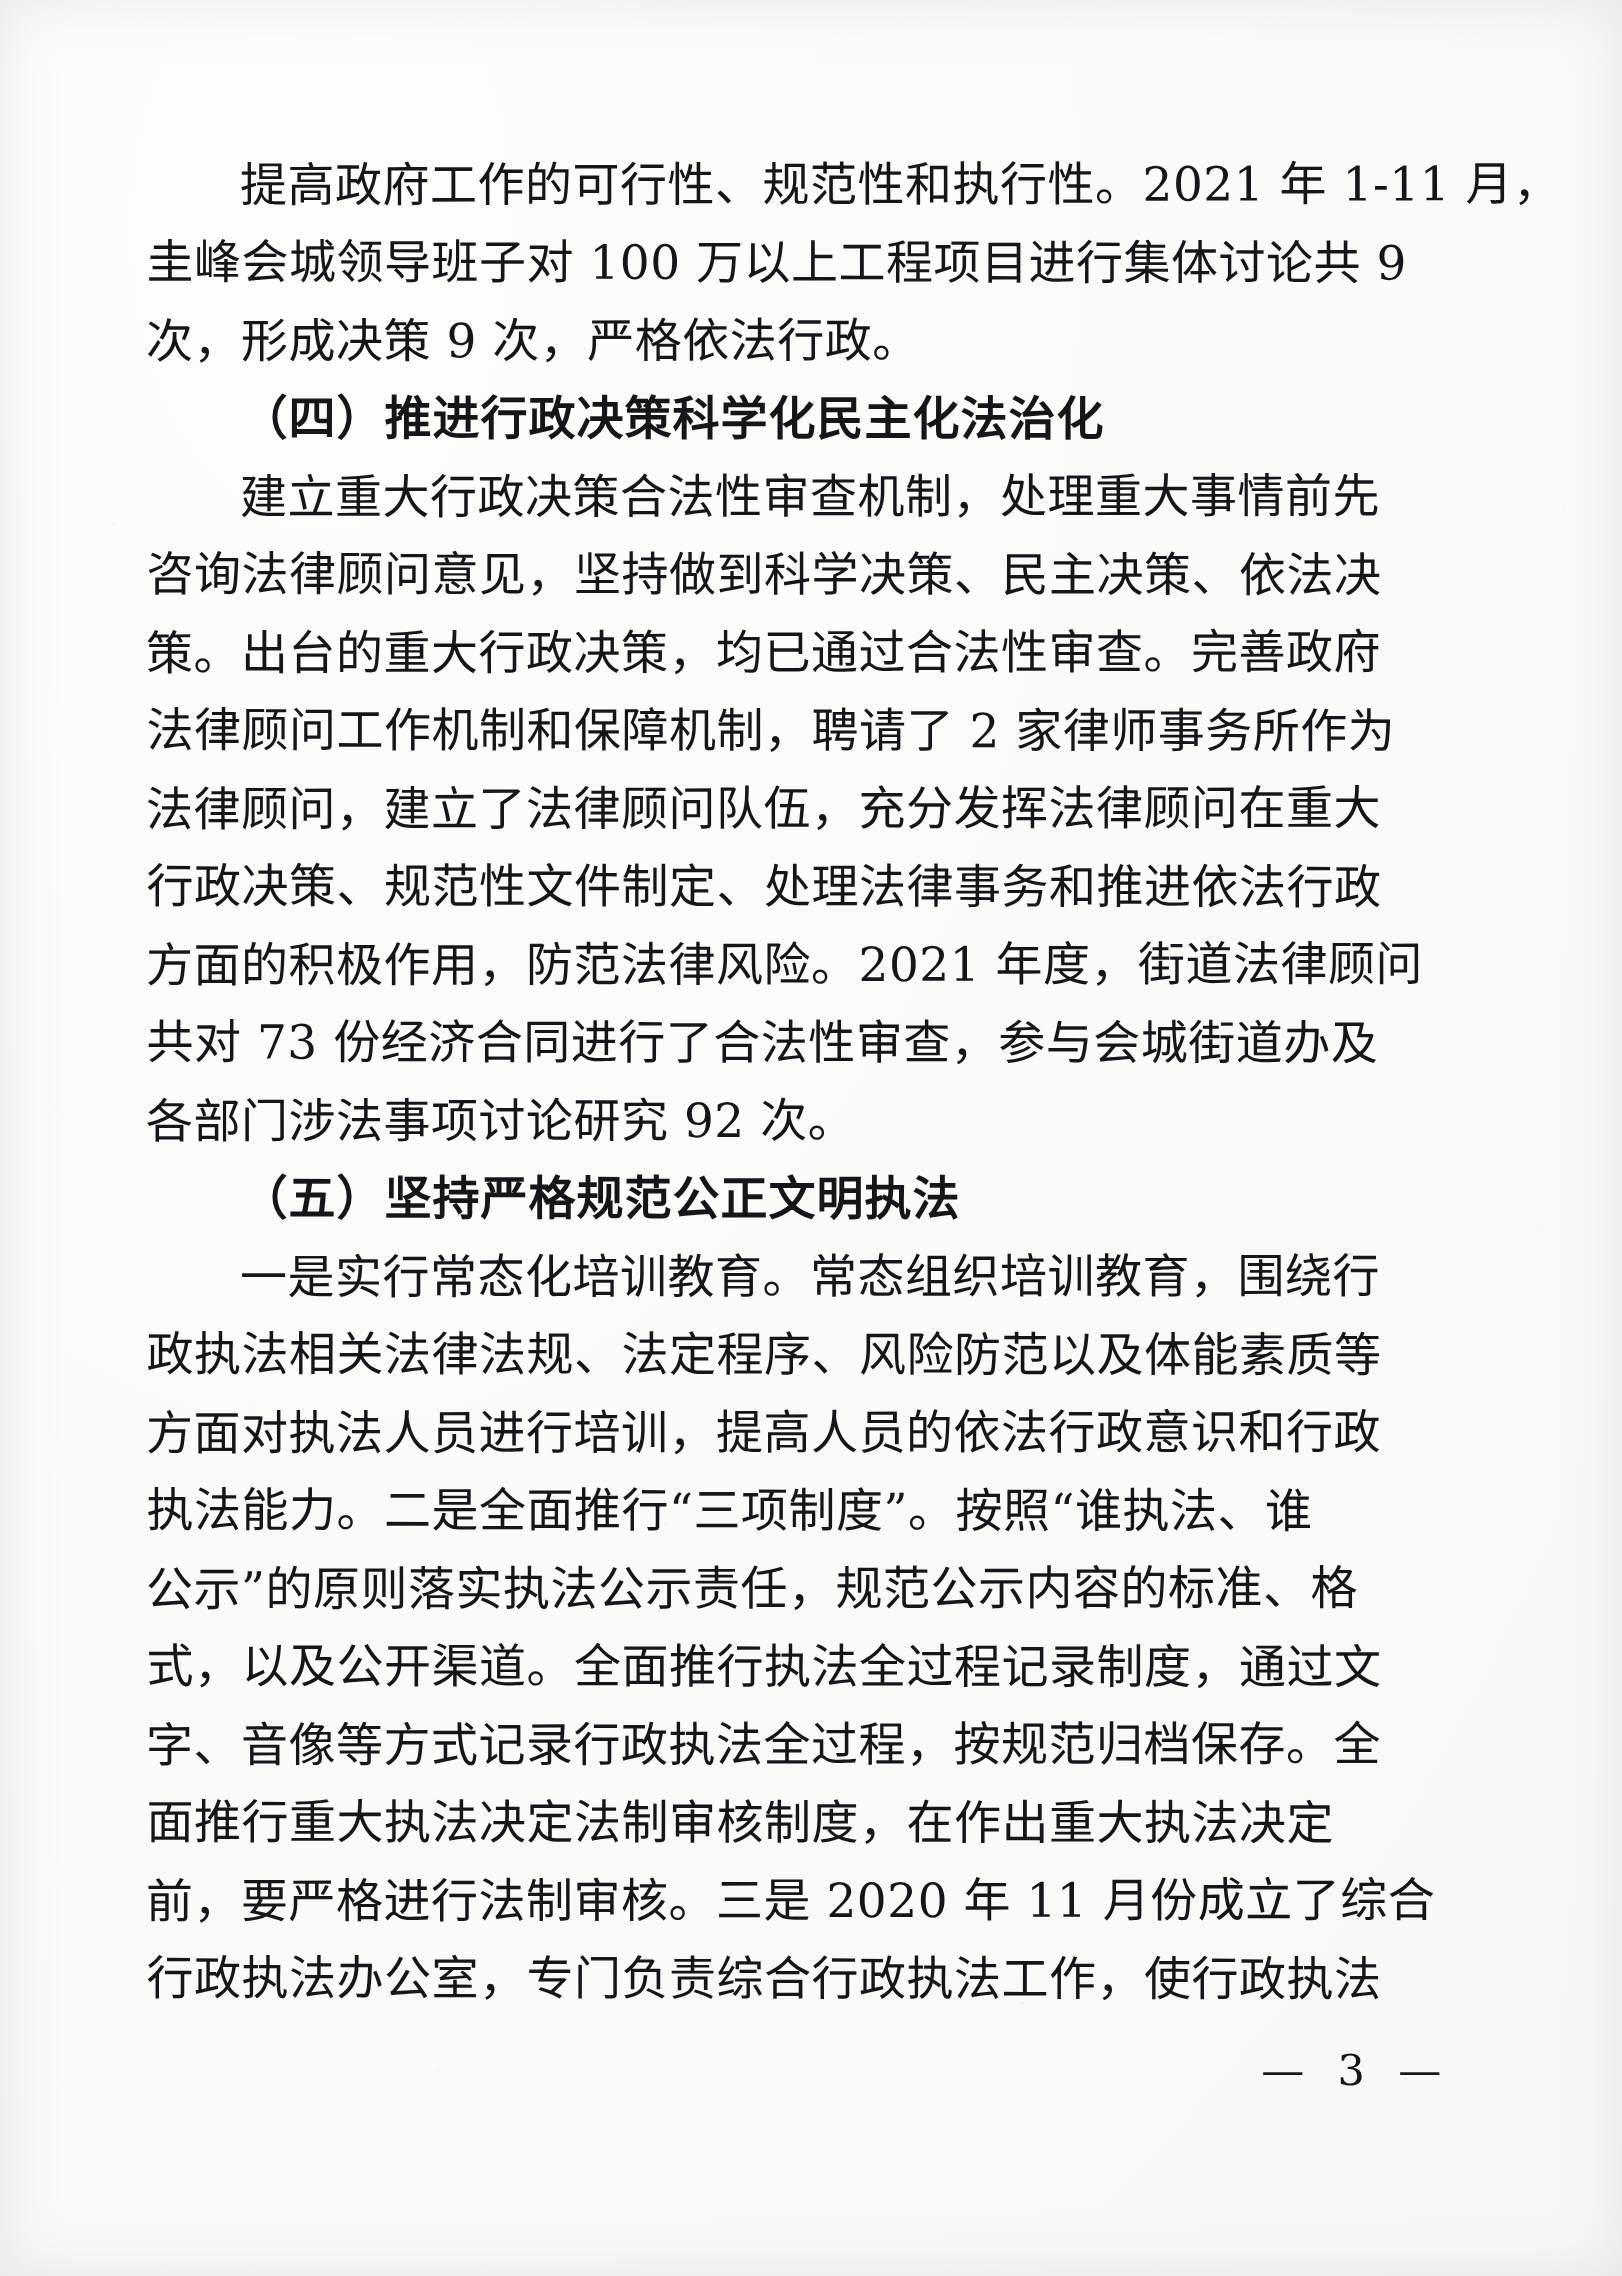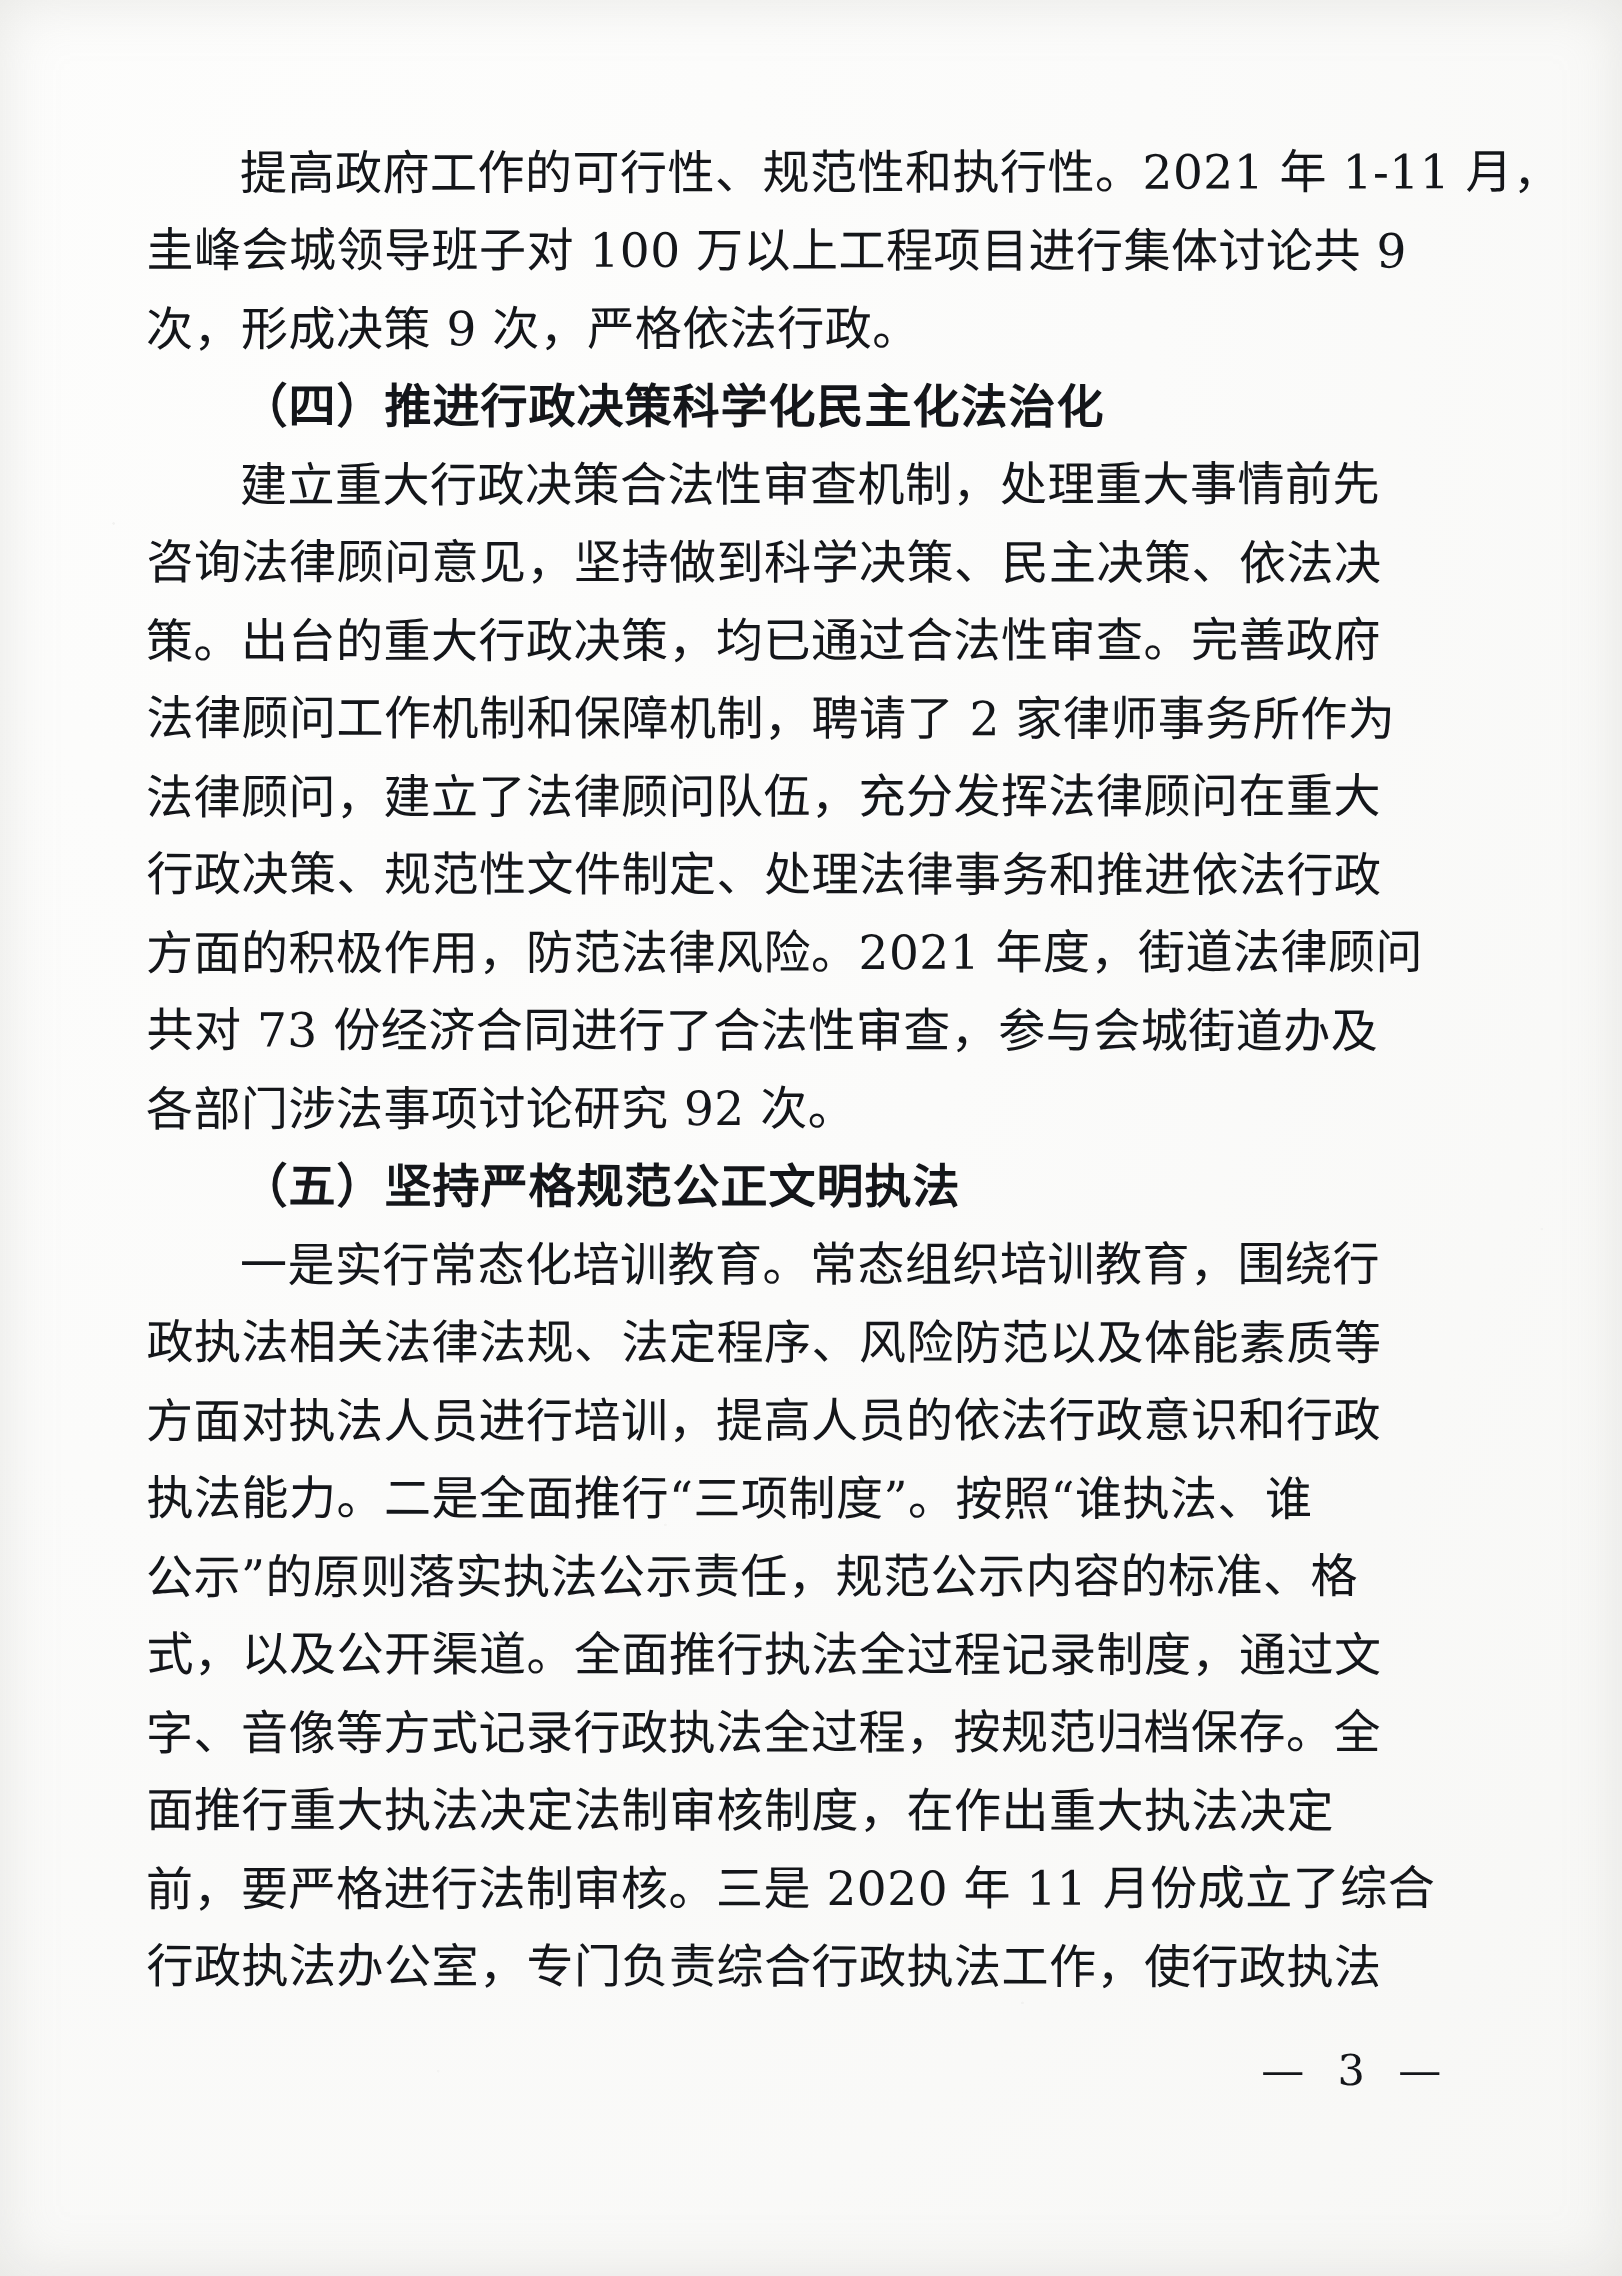--- a/index.html
+++ b/index.html
@@ -39,21 +39,21 @@
       radial-gradient(circle at 41% 67%, rgba(150,148,142,.13) 0 1px, transparent 1.6px),
       radial-gradient(circle at 63% 88%, rgba(150,148,142,.16) 0 1px, transparent 1.6px),
       radial-gradient(circle at 27% 91%, rgba(150,148,142,.12) 0 1px, transparent 1.6px),
       radial-gradient(circle at 95% 54%, rgba(150,148,142,.12) 0 1px, transparent 1.6px);
     pointer-events: none;
   }
 
   .content {
     position: absolute;
     left: 146px;
-    top: 134px;
+    top: 146px;
     width: 1307px;
   }
 
   .line {
     color: #14161a;
     font-size: 47px;
     line-height: 78px;
     letter-spacing: 0.5px;
     white-space: pre;
     height: 78px;

